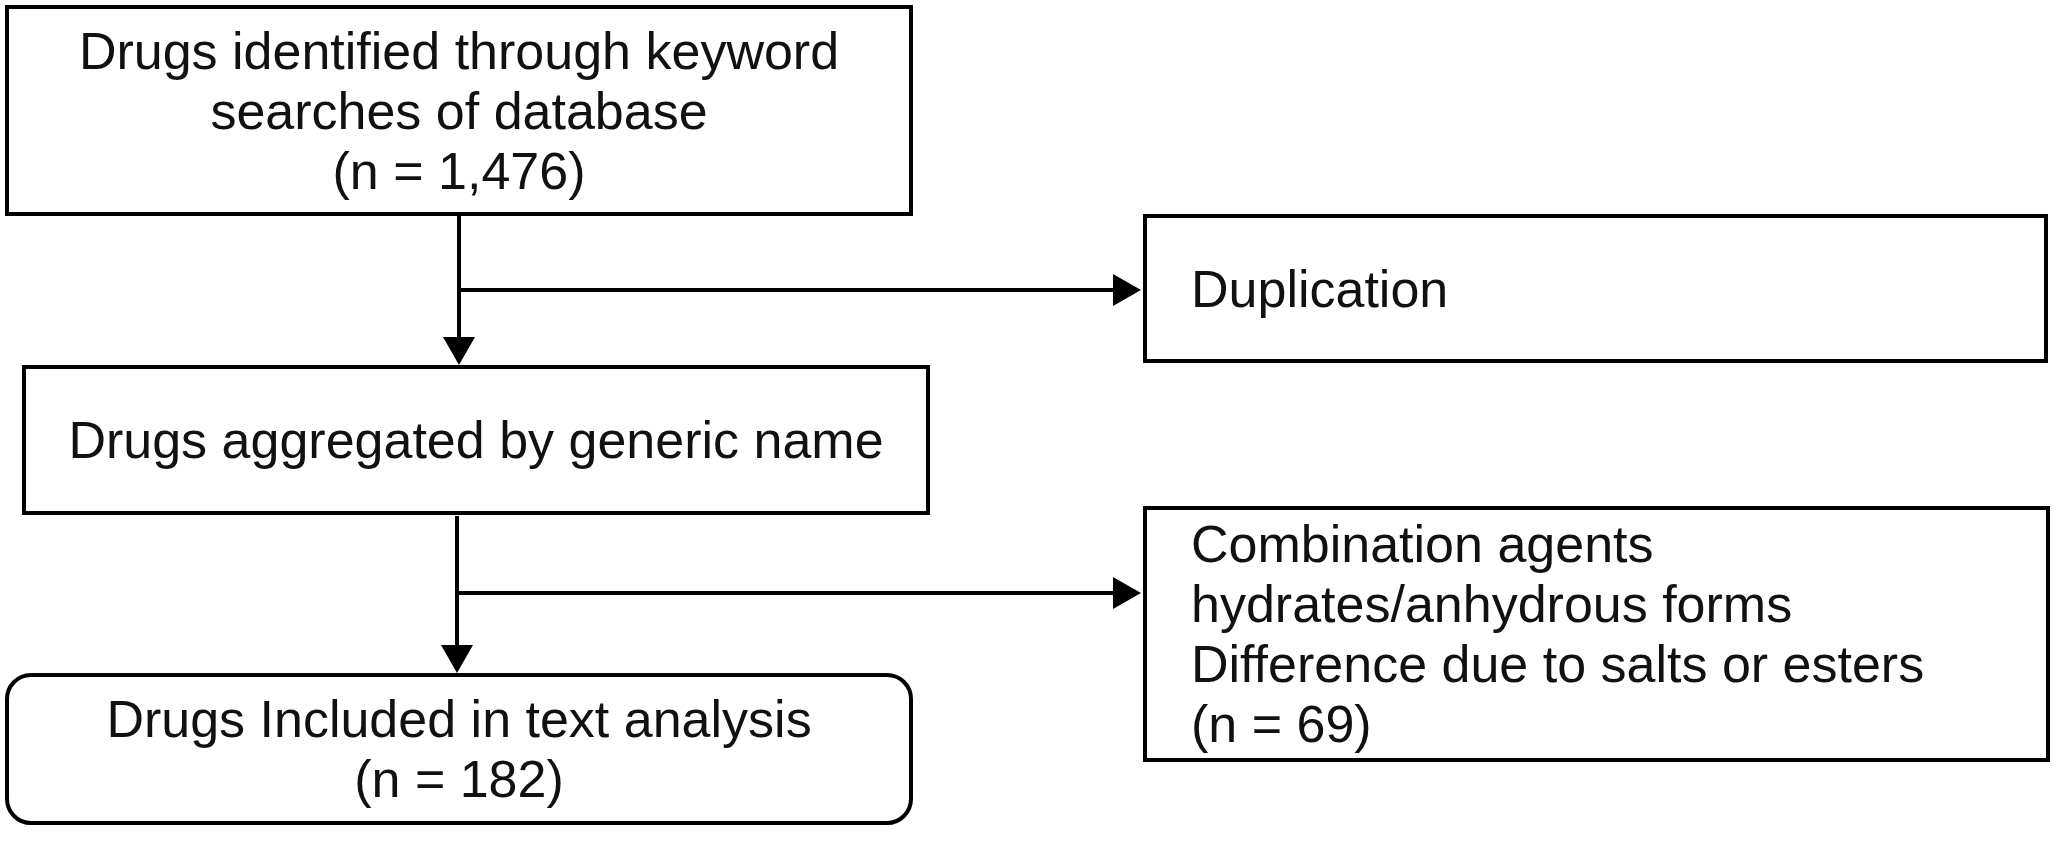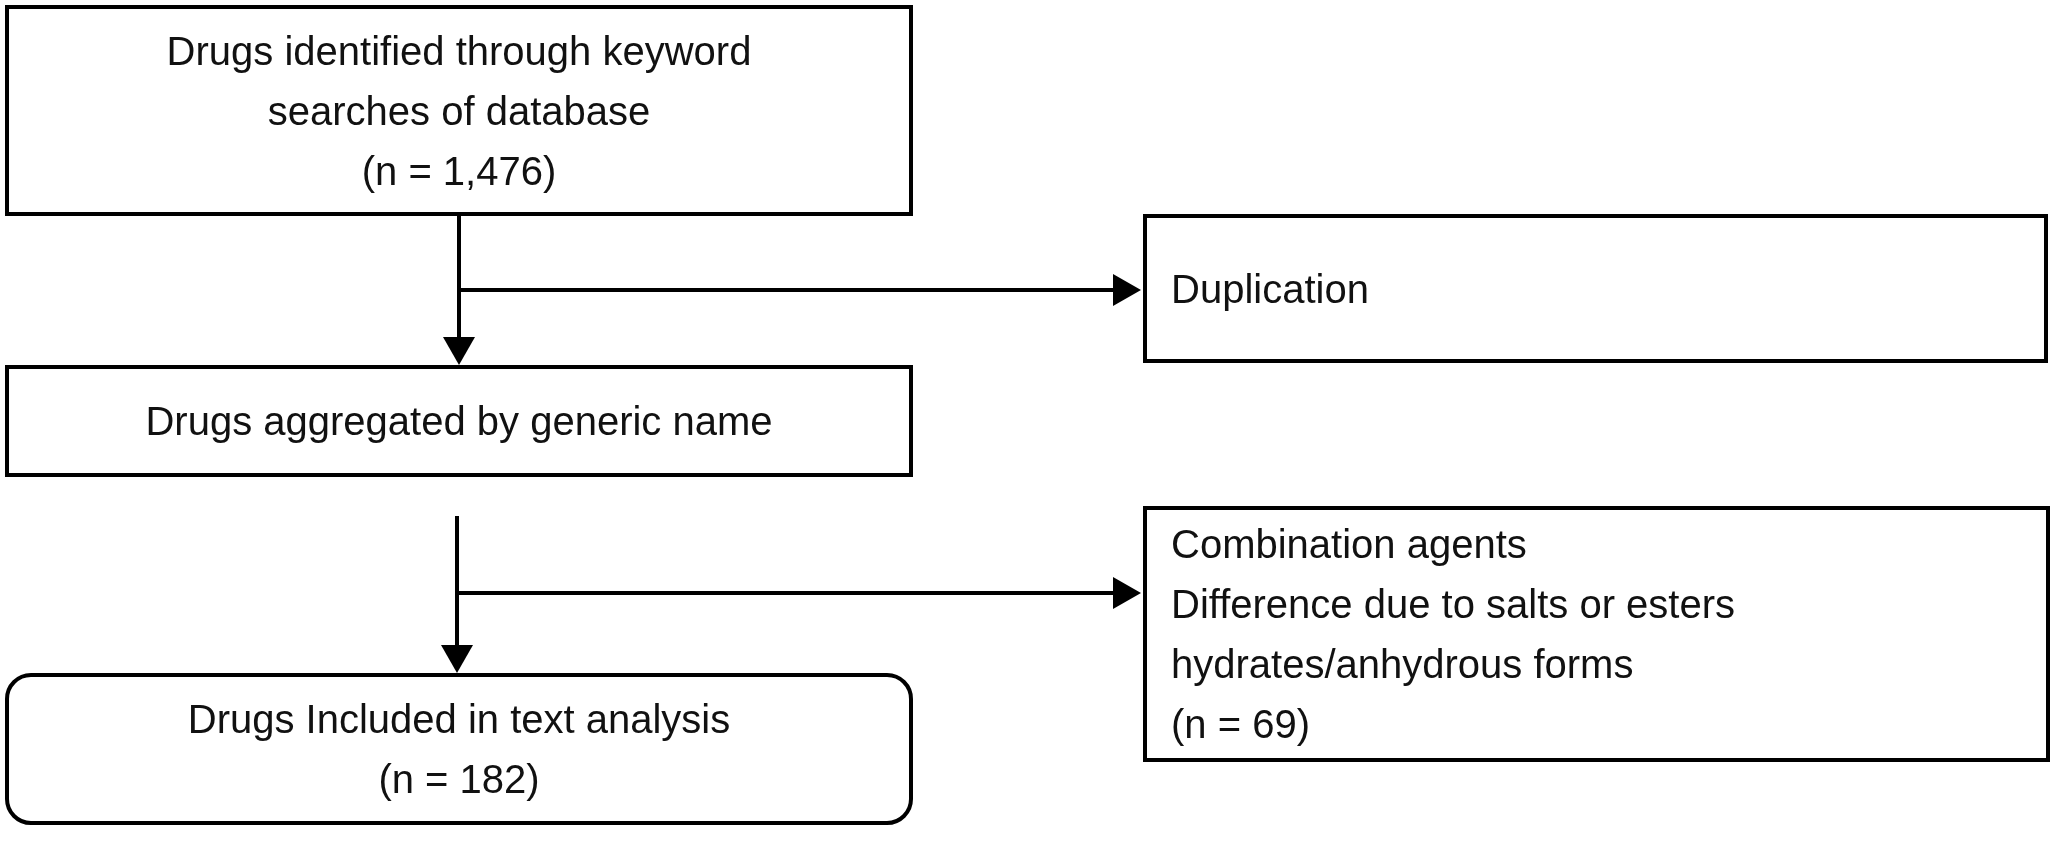--- a/index.html
+++ b/index.html
@@ -13,25 +13,25 @@
     color: var(--text, #111111);
     overflow: hidden;
   }
   .node {
     position: absolute;
     border: 4px solid var(--line, #000000);
     background: var(--bg, #ffffff);
     display: flex;
     flex-direction: column;
     justify-content: center;
-    font-size: 40px;
+    font-size: 52px;
     line-height: 60px;
   }
   .node.center { align-items: center; text-align: center; }
-  .node.leftalign { align-items: flex-start; text-align: left; padding-left: 24px; padding-right: 8px; }
+  .node.leftalign { align-items: flex-start; text-align: left; padding-left: 44px; padding-right: 8px; }
   .txt { display: block; white-space: nowrap; }
   .connector { position: absolute; background: var(--line, #000000); }
   .arrowhead { position: absolute; width: 0; height: 0; }
   .arrowhead.down {
     border-left: 16px solid transparent;
     border-right: 16px solid transparent;
     border-top: 28px solid var(--line, #000000);
   }
   .arrowhead.right {
     border-top: 16px solid transparent;
@@ -43,37 +43,37 @@
 <body>
 
 <div class="canvas">
 
   <div class="node center" style="left:5px; top:5px; width:908px; height:211px;">
     <span class="txt">Drugs identified through keyword</span>
     <span class="txt">searches of database</span>
     <span class="txt">(n = 1,476)</span>
   </div>
 
-  <div class="node center" style="left:5px; top:365px; width:908px; height:112px;">
+  <div class="node center" style="left:22px; top:365px; width:908px; height:150px;">
     <span class="txt">Drugs aggregated by generic name</span>
   </div>
 
   <div class="node center" style="left:5px; top:673px; width:908px; height:152px;border-radius:26px;">
     <span class="txt">Drugs Included in text analysis</span>
     <span class="txt">(n = 182)</span>
   </div>
 
   <div class="node leftalign" style="left:1143px; top:214px; width:905px; height:149px;">
     <span class="txt">Duplication</span>
   </div>
 
   <div class="node leftalign" style="left:1143px; top:506px; width:907px; height:256px;">
     <span class="txt">Combination agents</span>
+    <span class="txt">hydrates/anhydrous forms</span>
     <span class="txt">Difference due to salts or esters</span>
-    <span class="txt">hydrates/anhydrous forms</span>
     <span class="txt">(n = 69)</span>
   </div>
 
   <div class="connector" style="left:457px; top:216px; width:4px; height:122px;"></div>
   <div class="arrowhead down" style="left:443px; top:337px;"></div>
 
   <div class="connector" style="left:459px; top:288px; width:654px; height:4px;"></div>
   <div class="arrowhead right" style="left:1113px; top:274px;"></div>
 
   <div class="connector" style="left:455px; top:516px; width:4px; height:130px;"></div>

